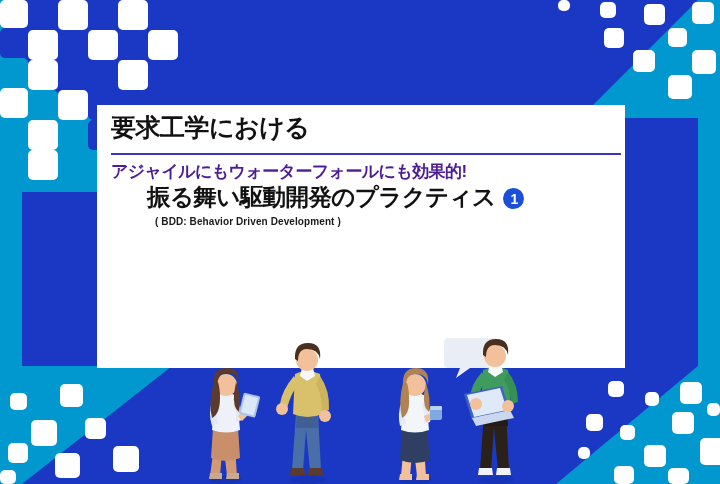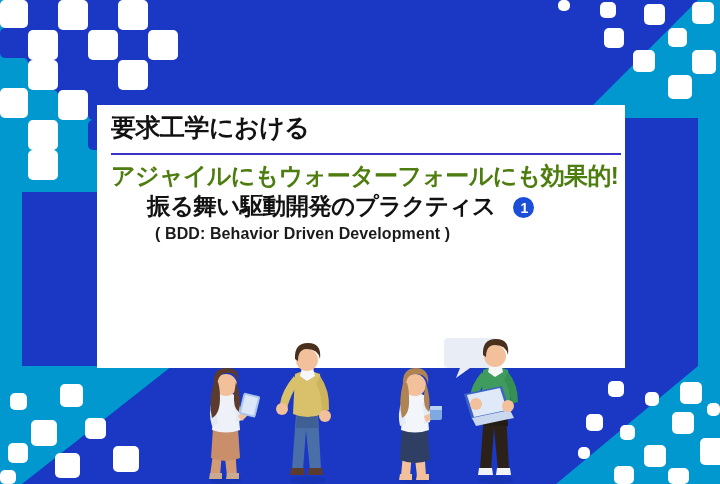--- a/index.html
+++ b/index.html
@@ -56,36 +56,36 @@
     font-weight:700;color:#121212;
     letter-spacing:-0.5px;
   }
   .t-line{
     font-size:25px;line-height:1.32;white-space:nowrap;
   }
   .rule{
     margin:9px 0 6px 0;height:2px;background:#3b32c8;width:510px;
   }
   .s-line1{
-    font-size:24px;line-height:1.26;white-space:nowrap;font-weight:700;
-    color:#4d7c0f;letter-spacing:-0.6px;
+    font-size:17px;line-height:1.26;white-space:nowrap;font-weight:700;
+    color:#4c1d95;letter-spacing:-0.6px;
   }
   .s-line2{
     font-size:23.5px;line-height:1.3;white-space:nowrap;font-weight:700;
     color:#121212;letter-spacing:-0.6px;padding-left:36px;
-    display:flex;align-items:center;gap:16px;
+    display:flex;align-items:center;gap:6px;
   }
   .circle-num{
     display:inline-flex;align-items:center;justify-content:center;
     width:21px;height:21px;border-radius:50%;
     background:#1b4fd8;color:#fff;font-size:14px;font-weight:700;
     line-height:1;margin-left:2px;position:relative;top:1px;
   }
   .bdd{
-    font-size:16px;font-weight:700;color:#1b1b1b;
+    font-size:10px;font-weight:700;color:#1b1b1b;
     padding-left:44px;margin-top:3px;letter-spacing:0.1px;
   }
   
   .people{
     position:absolute;left:0;top:330px;width:720px;height:154px;
   }
   svg.fig{position:absolute;}
 </style>
 </head>
 <body>

